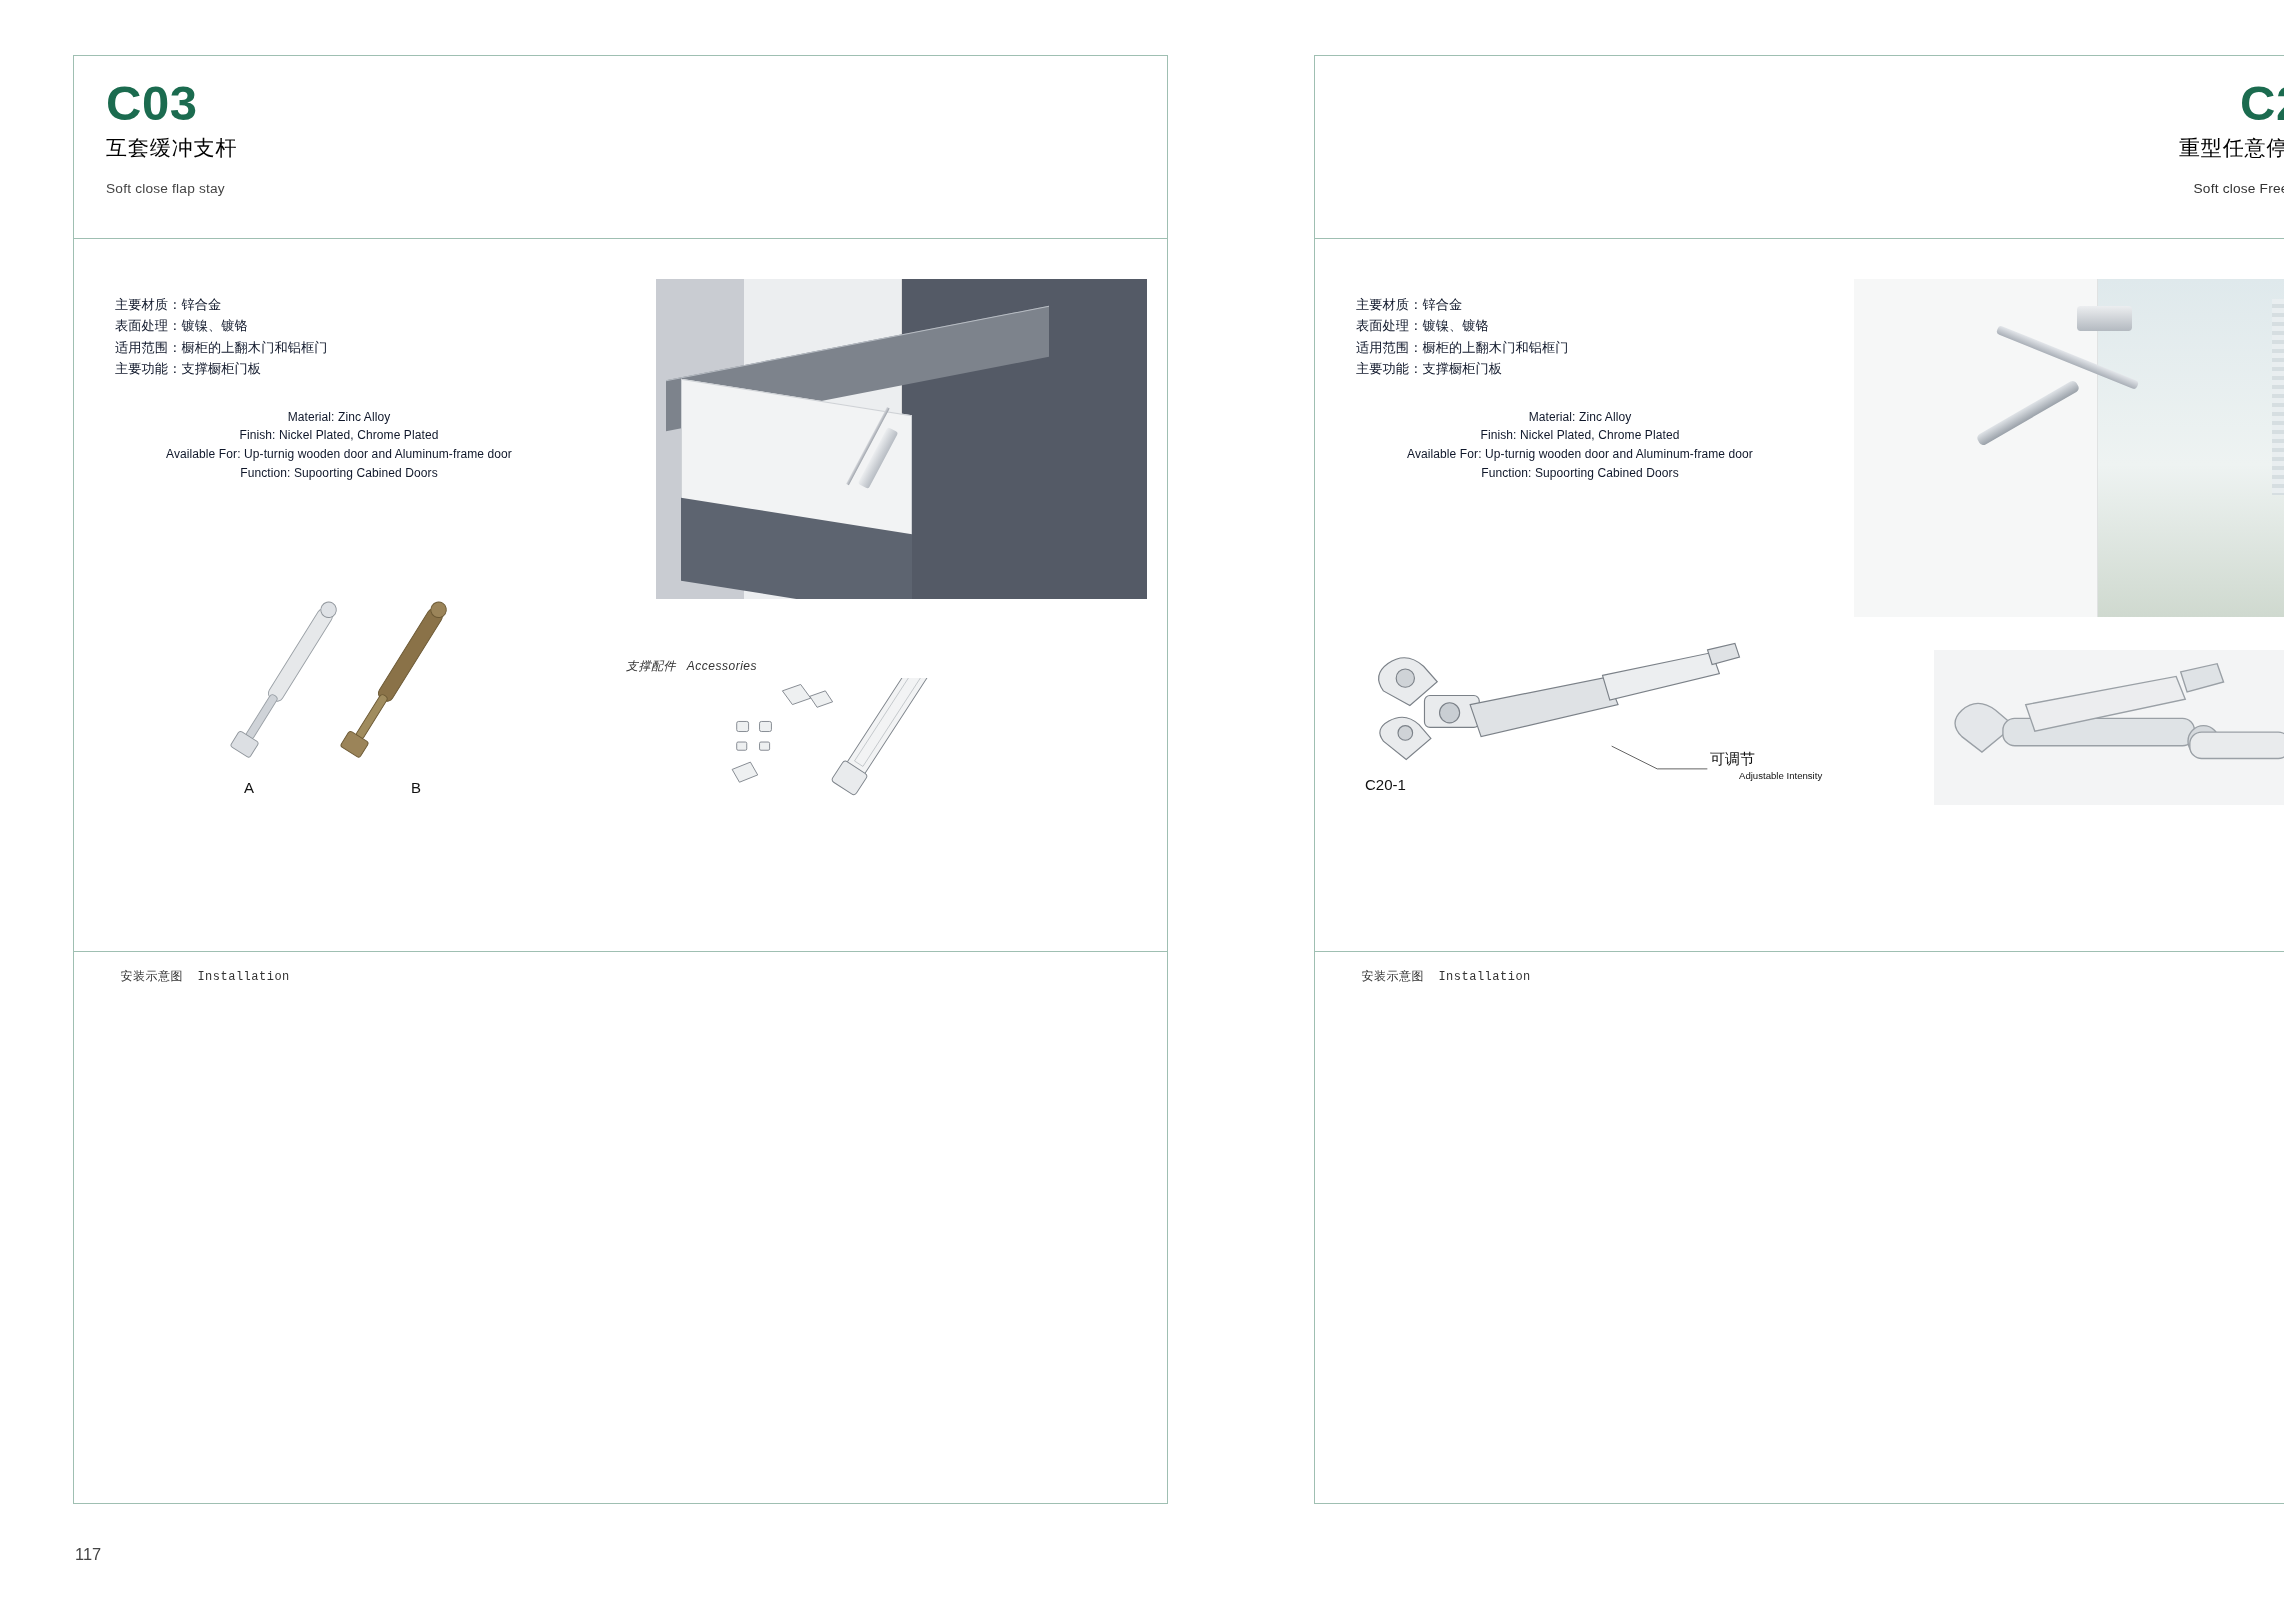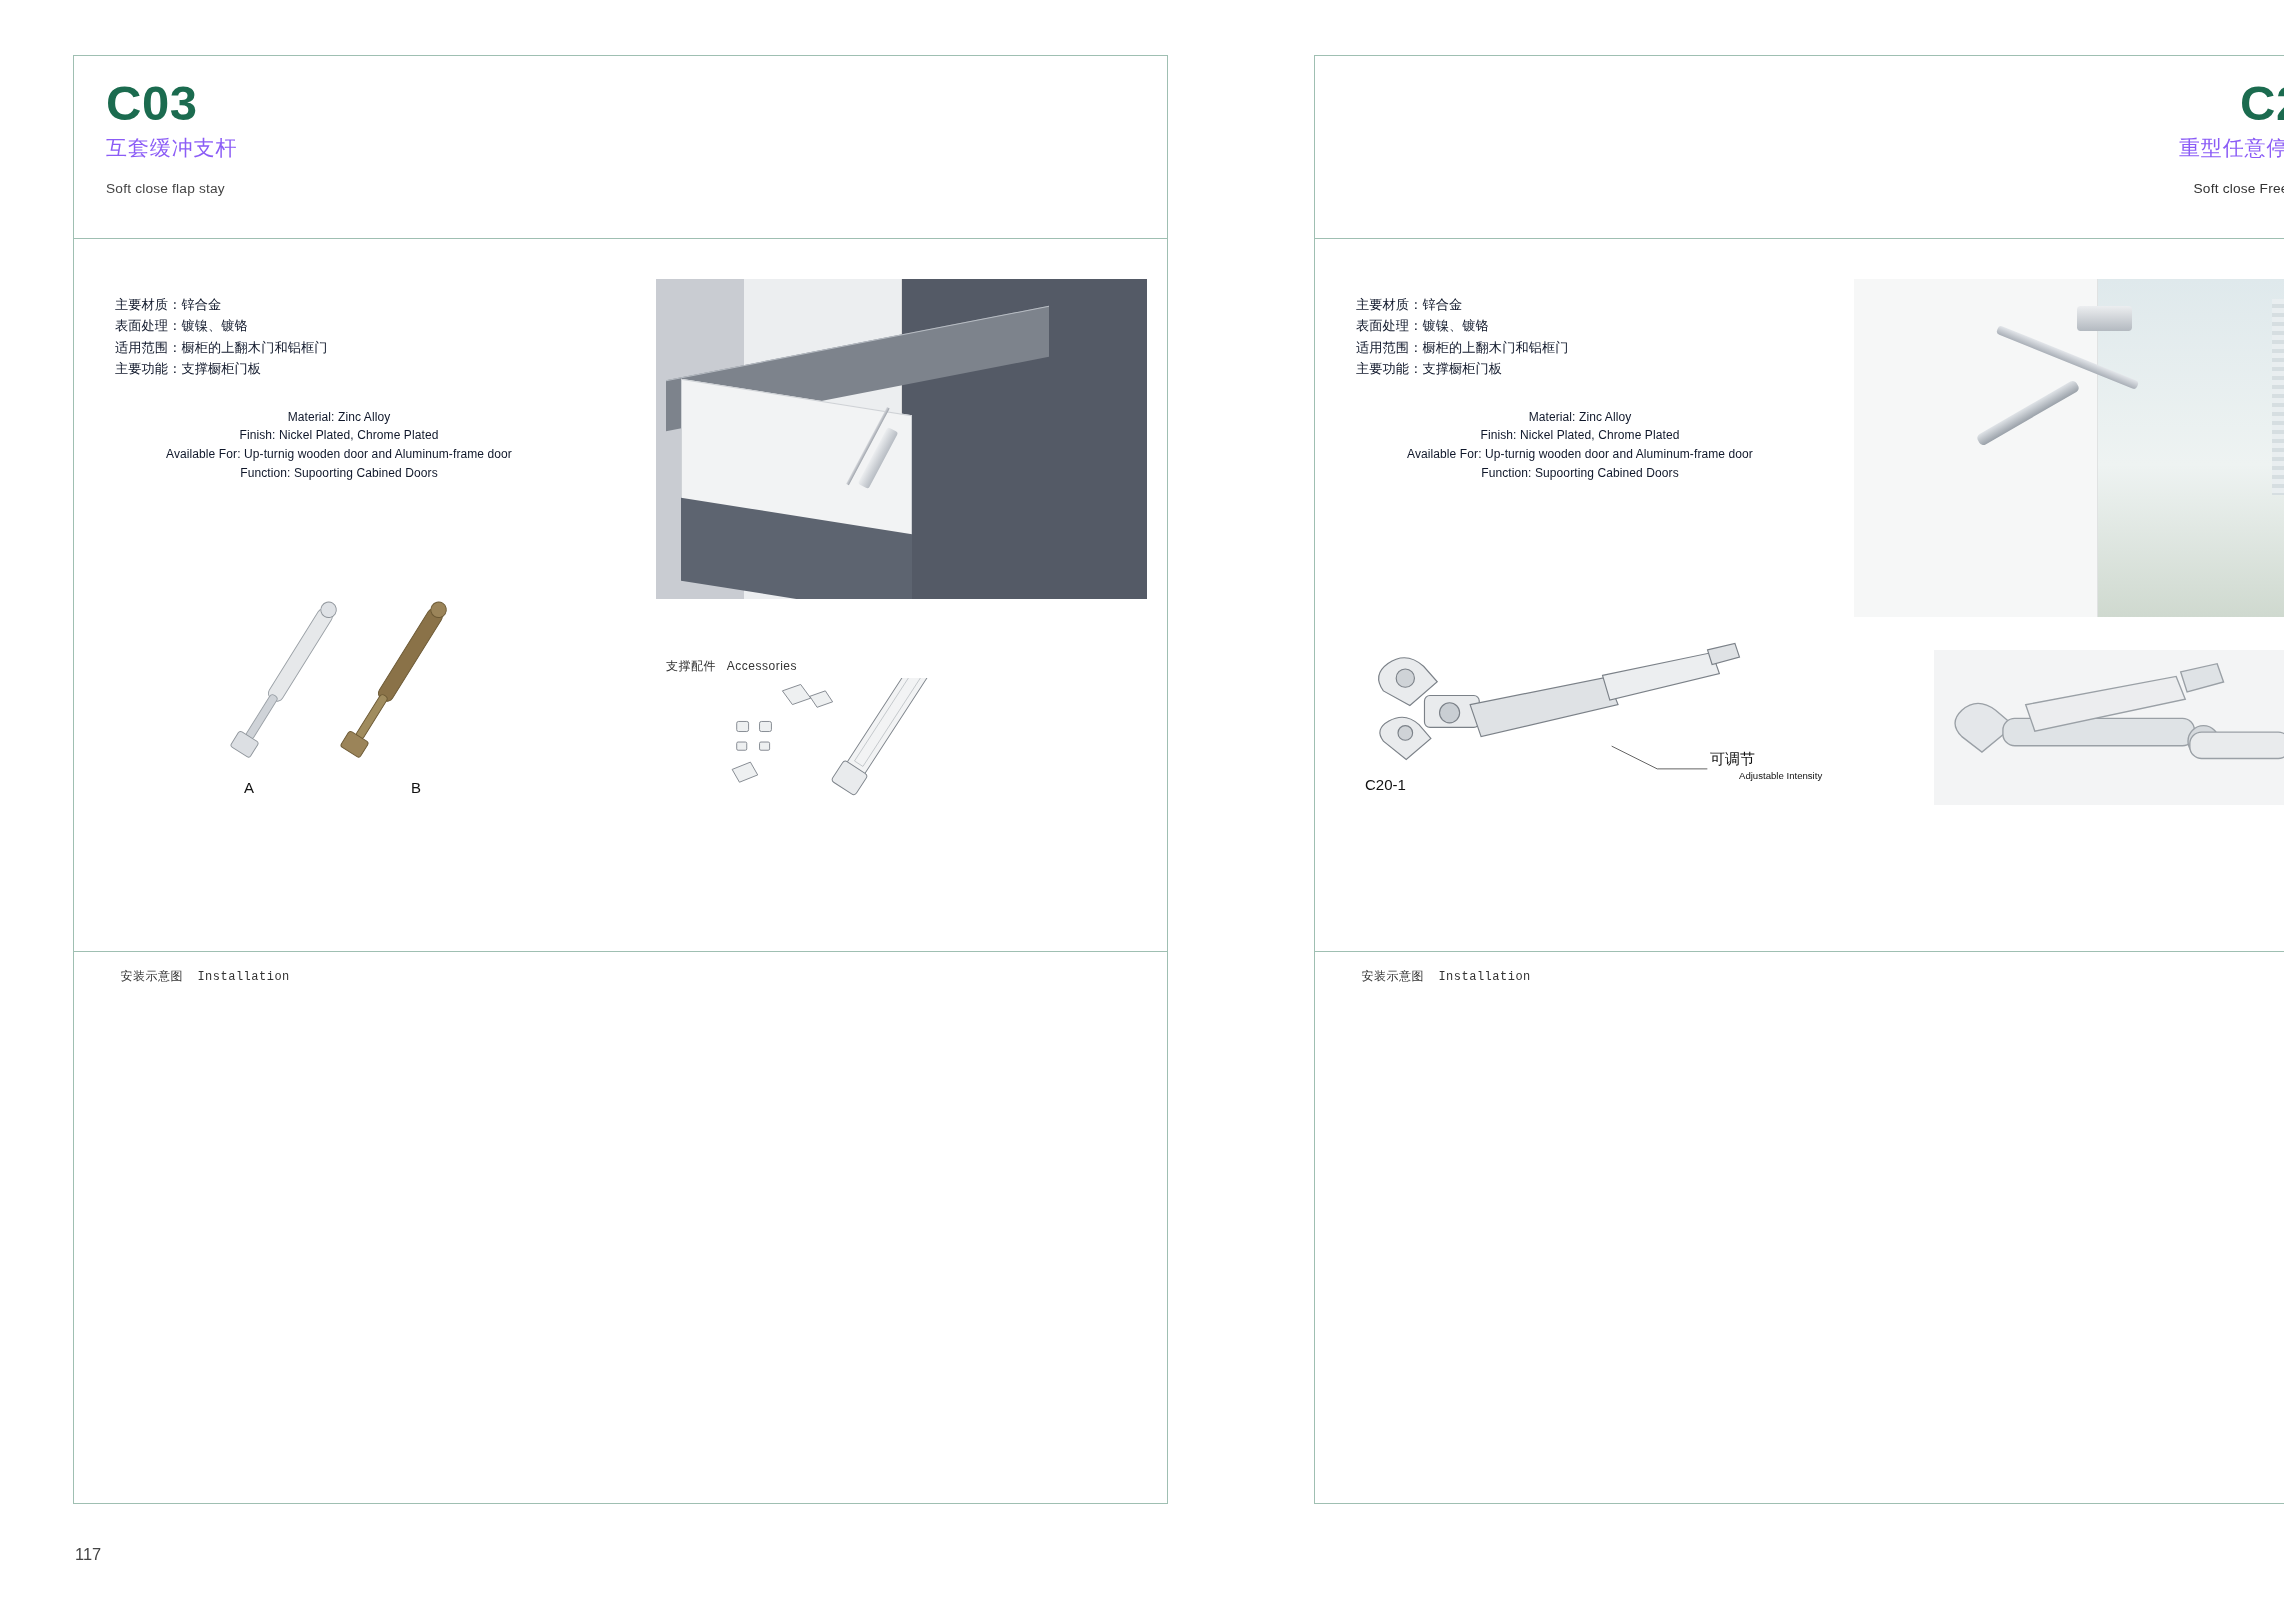--- a/index.html
+++ b/index.html
@@ -40,21 +40,21 @@
   .header.right { text-align: right; }
   .code {
     font-size: 49px;
     font-weight: bold;
     color: #1b6b4f;
     letter-spacing: 0.5px;
     line-height: 1.05;
   }
   .cn-title {
     font-size: 21px;
-    color: #8b5cf6;
+    color: #000000;
     margin-top: 4.6px;
     letter-spacing: 0.9px;
   }
   .en-title {
     font-size: 13.7px;
     color: #444;
     margin-top: 19px;
     letter-spacing: 0.2px;
   }
   .header.right .en-title { color: #333; }
@@ -233,21 +233,21 @@
               <rect x="140" y="30" width="34" height="230" rx="14" fill="#8a7248" stroke="#6b5833" stroke-width="2"></rect>
               <rect x="148" y="250" width="18" height="110" rx="8" fill="#a08c5e" stroke="#6b5833" stroke-width="2"></rect>
               <circle cx="157" cy="28" r="17" fill="#9b8459" stroke="#6b5833" stroke-width="2"></circle>
               <rect x="132" y="356" width="50" height="40" rx="6" fill="#9b8459" stroke="#6b5833" stroke-width="2"></rect>
             </g>
           </svg>
         </div>
         <div class="cap" style="left:170px; top:540px;">A</div>
         <div class="cap" style="left:337px; top:540px;">B</div>
 
-        <div class="acc-title" style="position:absolute; left:592px; top:418px;">
+        <div class="acc-title" style="position:absolute; left:552px; top:418px;font-style:italic;">
           <span>支撑配件</span>
           <span style="margin-left:6.4px;">Accessories</span>
         </div>
         <div class="dwg" style="left:649px; top:439px;">
           <svg width="402" height="192" viewBox="0 0 880 420">
             <g stroke="#7d838a" fill="#eef0f1" stroke-width="2">
               <rect x="30" y="95" width="26" height="22" rx="4"></rect>
               <rect x="80" y="95" width="26" height="22" rx="4"></rect>
               <rect x="30" y="140" width="22" height="18" rx="3"></rect>
               <rect x="80" y="140" width="22" height="18" rx="3"></rect>

